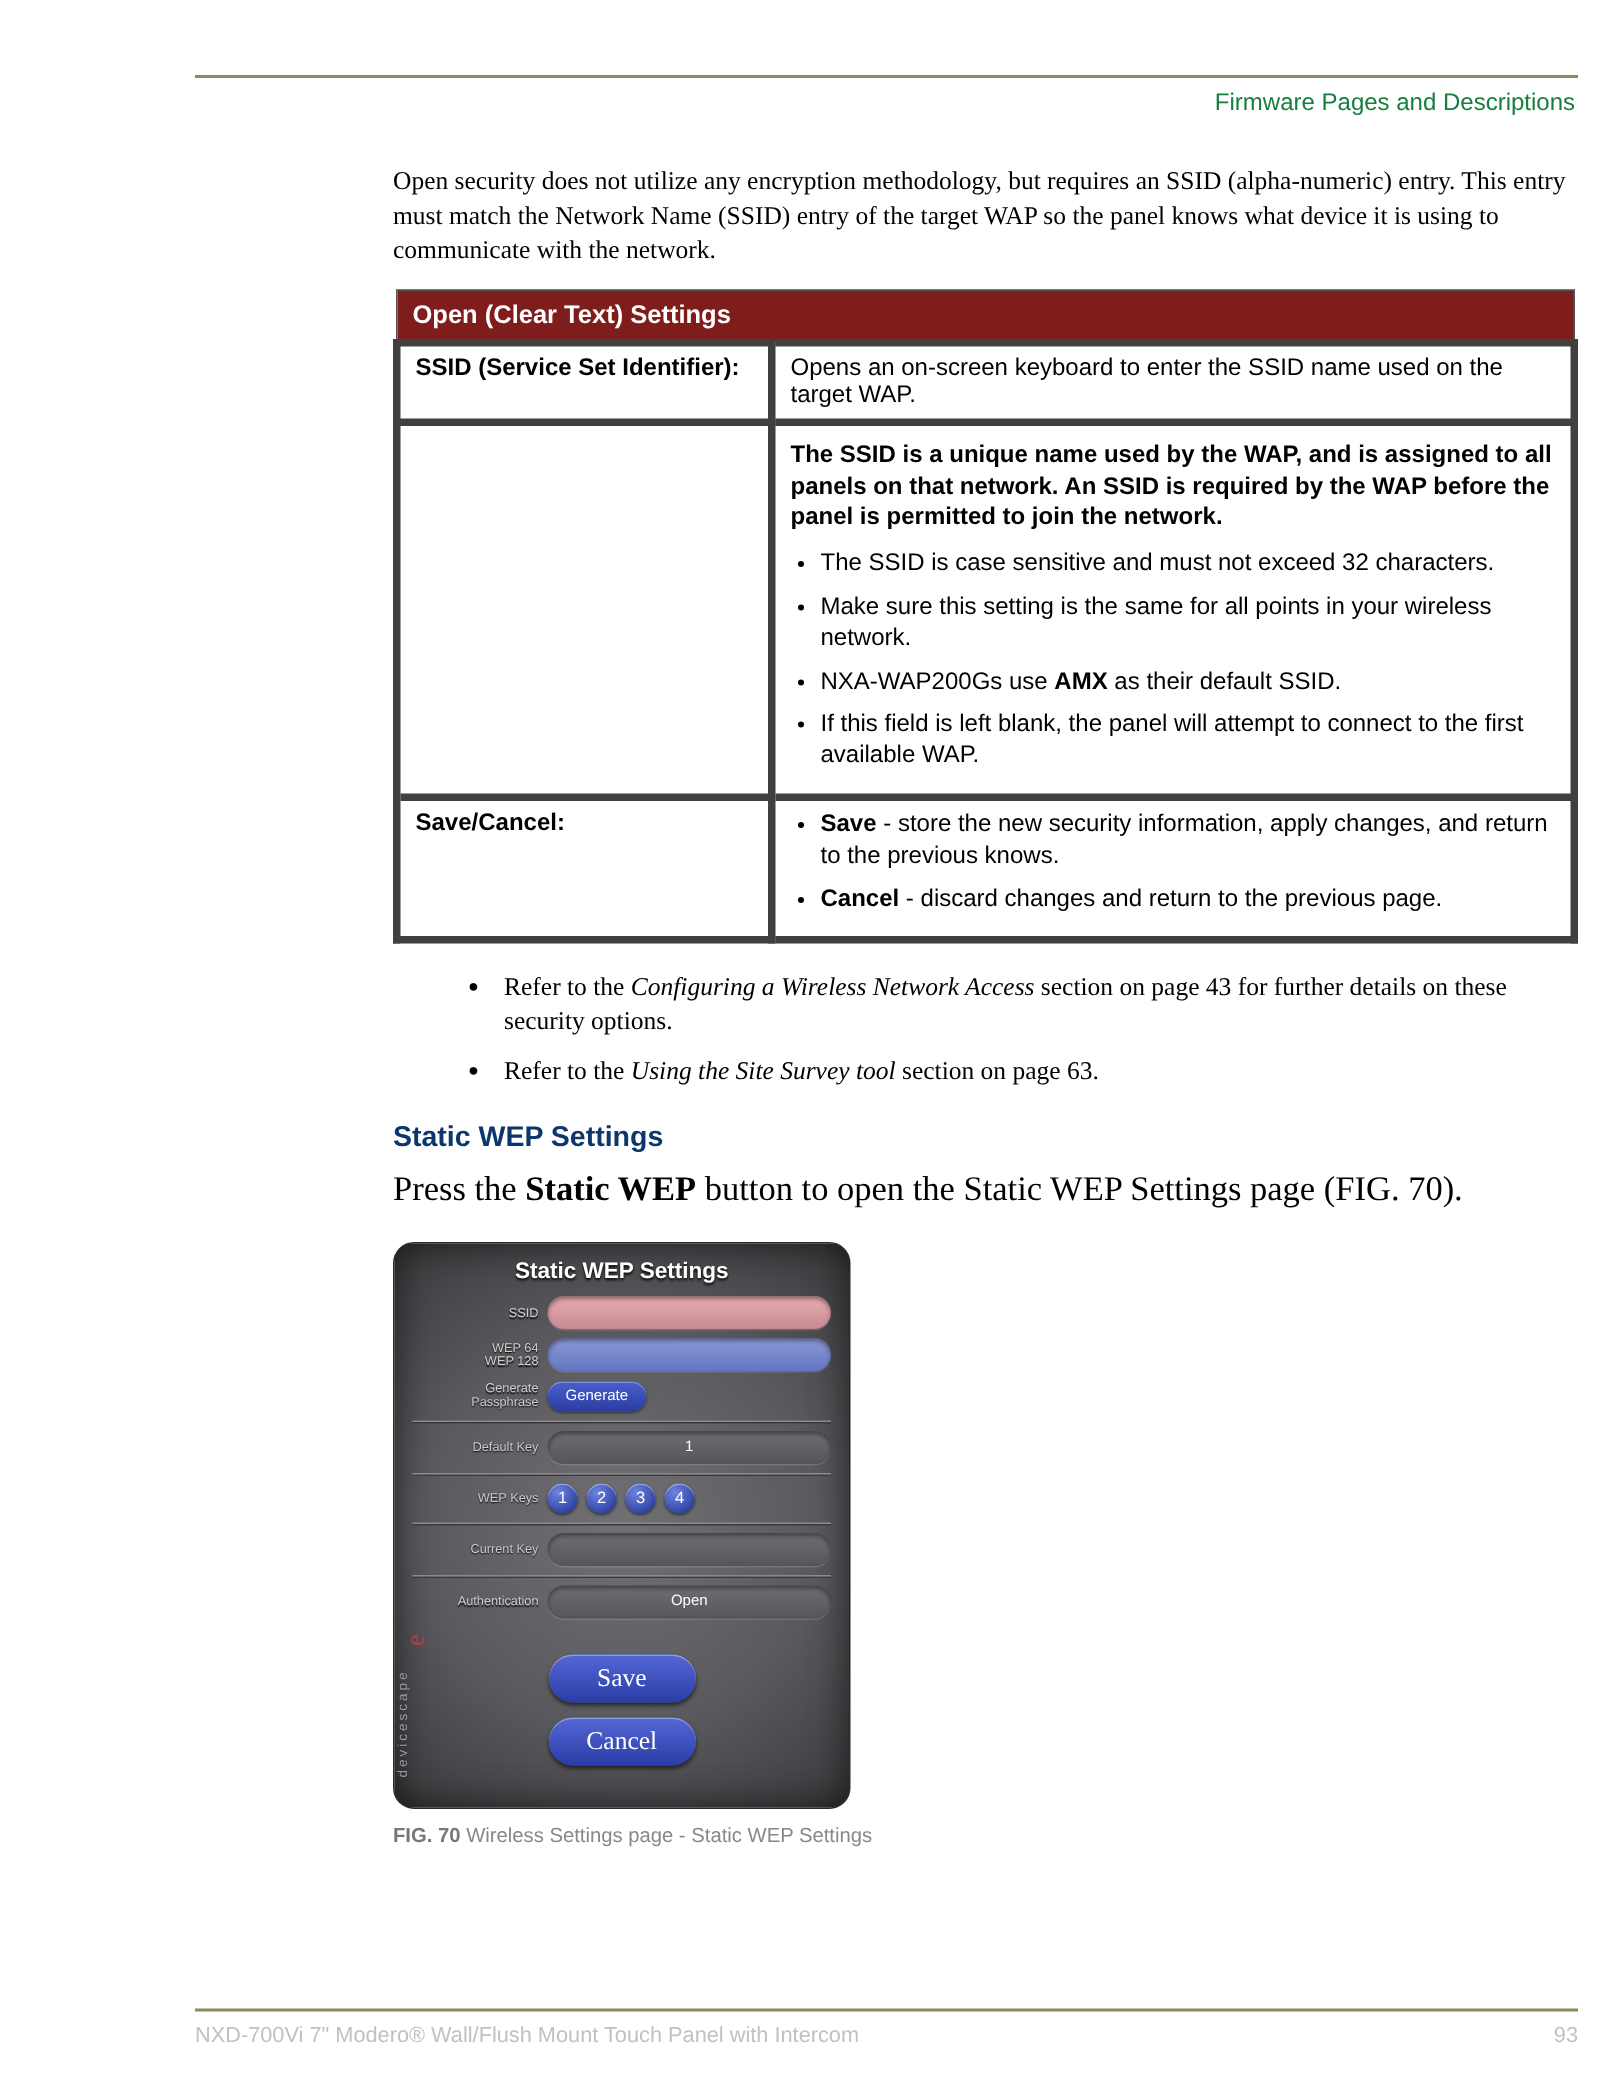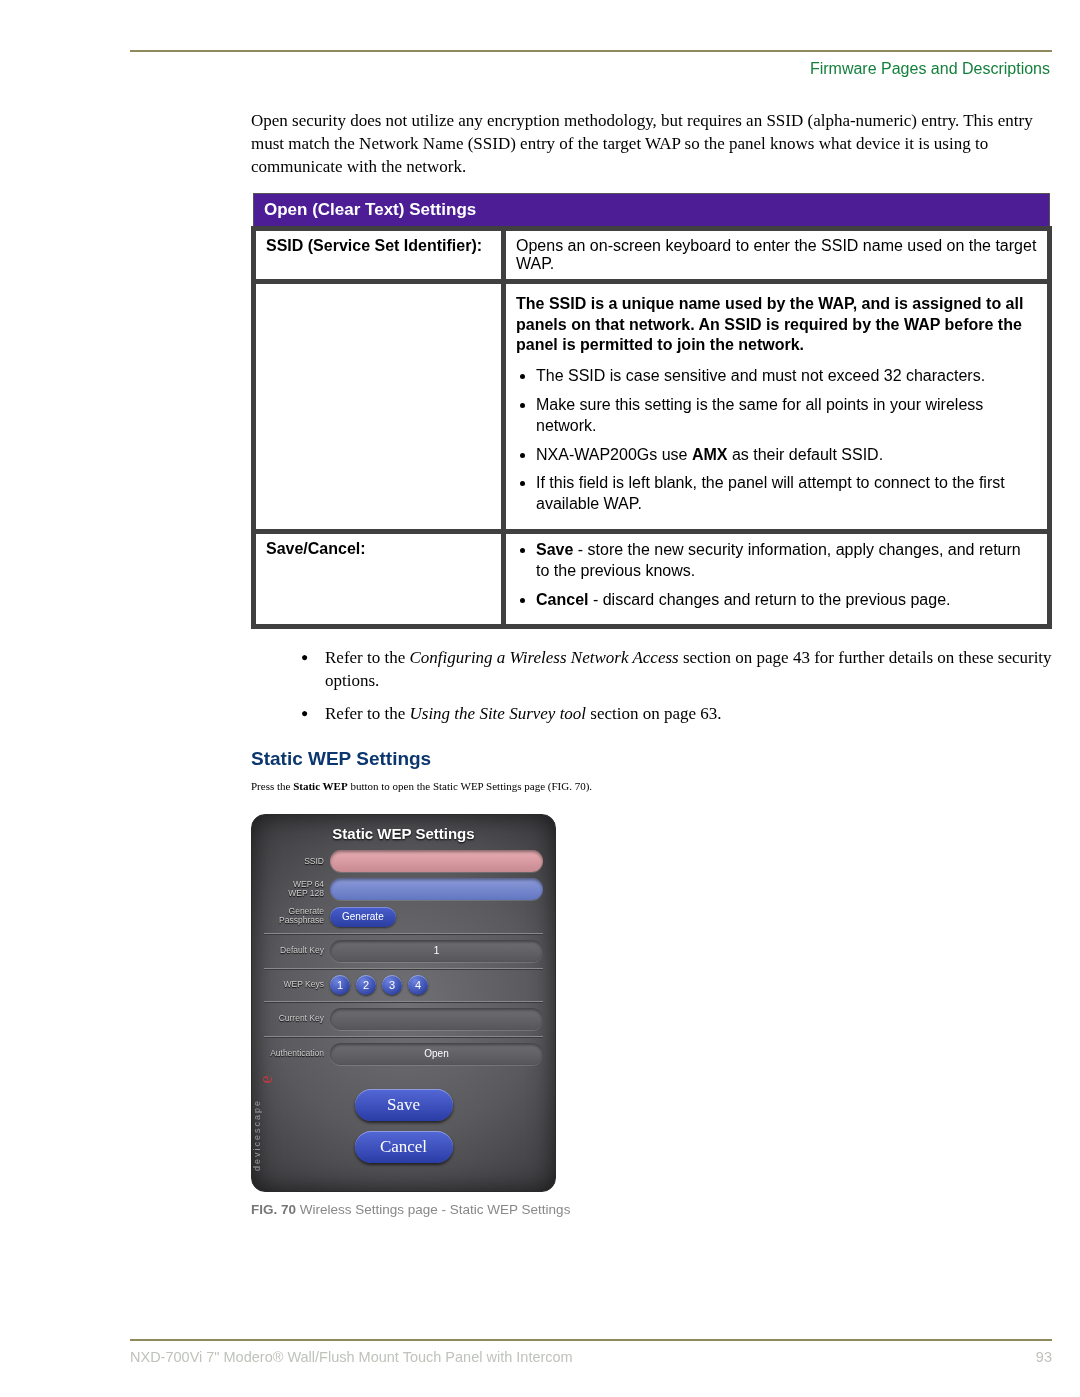--- a/index.html
+++ b/index.html
@@ -27,36 +27,36 @@
     position: absolute;
     top: 60px;
     right: 30px;
     font-family: Arial, Helvetica, sans-serif;
     font-size: 16px;
     color: #15803d;
   }
   .content {
     position: absolute;
     top: 110px;
-    left: 251px;
+    left: 262px;
     right: 28px;
   }
   .intro {
     font-size: 17px;
     line-height: 1.35;
   }
   table.settings {
     border-collapse: collapse;
     width: 100%;
     margin-top: 14px;
     font-family: Arial, Helvetica, sans-serif;
     font-size: 16px;
   }
   table.settings th.hd {
-    background: #4c1d95;
+    background: #7f1d1d;
     color: #fff;
     text-align: left;
     padding: 6px 10px;
     font-size: 17px;
     font-weight: 700;
     border: 1px solid #555;
     margin-top: 12px;
   }
   table.settings td {
     border: 5px solid #404040;
@@ -99,21 +99,21 @@
     font-size: 12px;
   }
   .section-title {
     font-family: Arial, Helvetica, sans-serif;
     color: #0b366e;
     font-weight: 700;
     font-size: 19px;
     margin-top: 22px;
   }
   .section-body {
-    font-size: 11px;
+    font-size: 23px;
     margin-top: 10px;
   }
   .fig-wrap {
     margin-top: 22px;
   }
   .caption {
     font-family: Arial, Helvetica, sans-serif;
     font-size: 13.5px;
     color: #888;
     margin-top: 10px;
@@ -147,20 +147,21 @@
   }
   .dev-label {
     width: 60px;
     text-align: right;
     font-family: Arial, Helvetica, sans-serif;
     font-size: 8.5px;
     color: #cfcfcf;
     padding-right: 6px;
     line-height: 1.1;
     text-shadow: 0 1px 1px #000;
+    margin-left: 24px;
   }
   .pill {
     flex: 1;
     height: 22px;
     border-radius: 11px;
     box-shadow: inset 0 2px 3px rgba(0,0,0,0.4), 0 1px 0 rgba(255,255,255,0.15);
     display: flex;
     align-items: center;
     justify-content: center;
     font-family: Arial, Helvetica, sans-serif;

